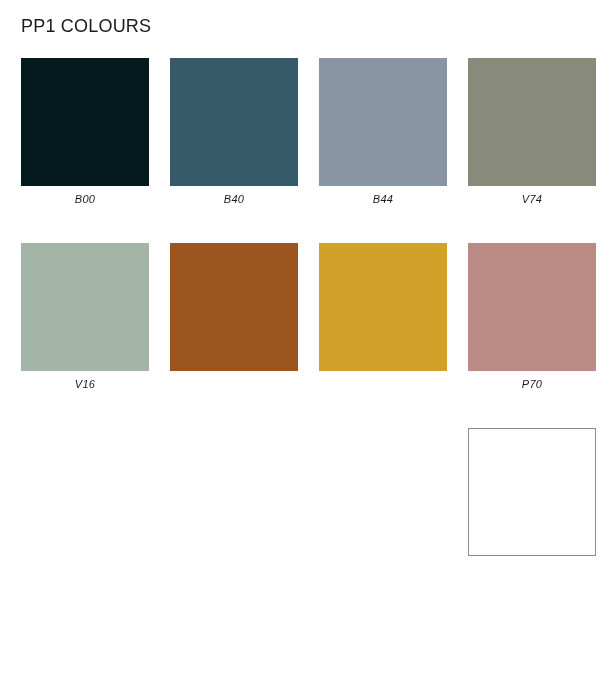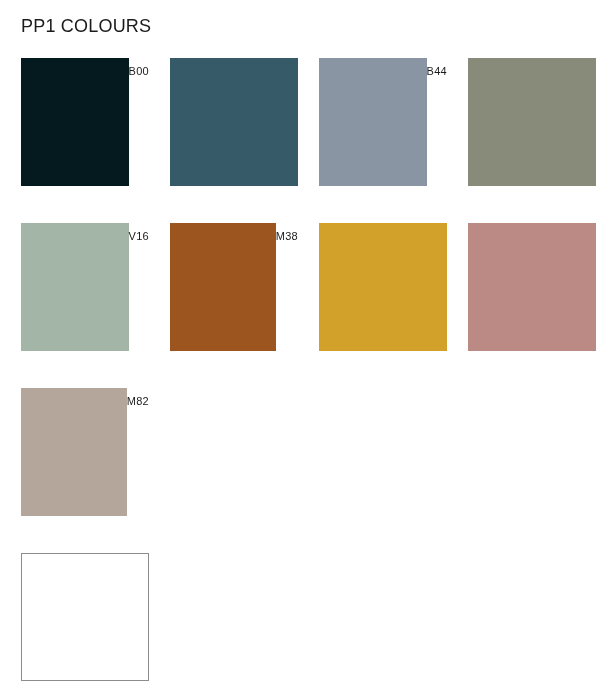--- a/index.html
+++ b/index.html
@@ -39,22 +39,23 @@
     top: 58px;
     width: 595px;
     display: grid;
     grid-template-columns: repeat(4, 128px);
     column-gap: 21px;
     row-gap: 37px;
   }
   .swatch-cell {
     width: 128px;
     display: flex;
-    flex-direction: row;
+    flex-direction: column;
     align-items: stretch;
+    font-style: italic;
   }
   .swatch-cell.is-empty {
     visibility: hidden;
   }
   .swatch-chip {
     width: 128px;
     height: 128px;
     box-sizing: border-box;
     display: block;
   }
@@ -77,45 +78,43 @@
 
   <div class="page-title">PP1 COLOURS</div>
 
   <div class="swatch-grid">
       <div class="swatch-cell">
         <div class="swatch-chip" style="background-color: rgb(4, 26, 30);"></div>
         <div class="swatch-label">B00</div>
       </div>
       <div class="swatch-cell">
         <div class="swatch-chip" style="background-color: rgb(55, 90, 105);"></div>
+        <div class="swatch-label">B40</div>
       </div>
       <div class="swatch-cell">
         <div class="swatch-chip" style="background-color: rgb(138, 149, 163);"></div>
         <div class="swatch-label">B44</div>
       </div>
       <div class="swatch-cell">
         <div class="swatch-chip" style="background-color: rgb(136, 138, 122);"></div>
+        <div class="swatch-label">V74</div>
       </div>
       <div class="swatch-cell">
         <div class="swatch-chip" style="background-color: rgb(163, 181, 167);"></div>
         <div class="swatch-label">V16</div>
       </div>
       <div class="swatch-cell">
         <div class="swatch-chip" style="background-color: rgb(156, 85, 31);"></div>
-        <div class="swatch-label">M38</div>
       </div>
       <div class="swatch-cell">
         <div class="swatch-chip" style="background-color: rgb(210, 161, 41);"></div>
       </div>
       <div class="swatch-cell">
         <div class="swatch-chip" style="background-color: rgb(187, 138, 133);"></div>
-      </div>
-      <div class="swatch-cell">
-        <div class="swatch-chip" style="background-color: rgb(180, 166, 154);"></div>
-        <div class="swatch-label">M82</div>
+        <div class="swatch-label">P70</div>
       </div>
       <div class="swatch-cell is-empty">
         <div class="swatch-chip"></div>
         <div class="swatch-label"></div>
       </div>
       <div class="swatch-cell is-empty">
         <div class="swatch-chip"></div>
         <div class="swatch-label"></div>
       </div>
       <div class="swatch-cell is-empty">

